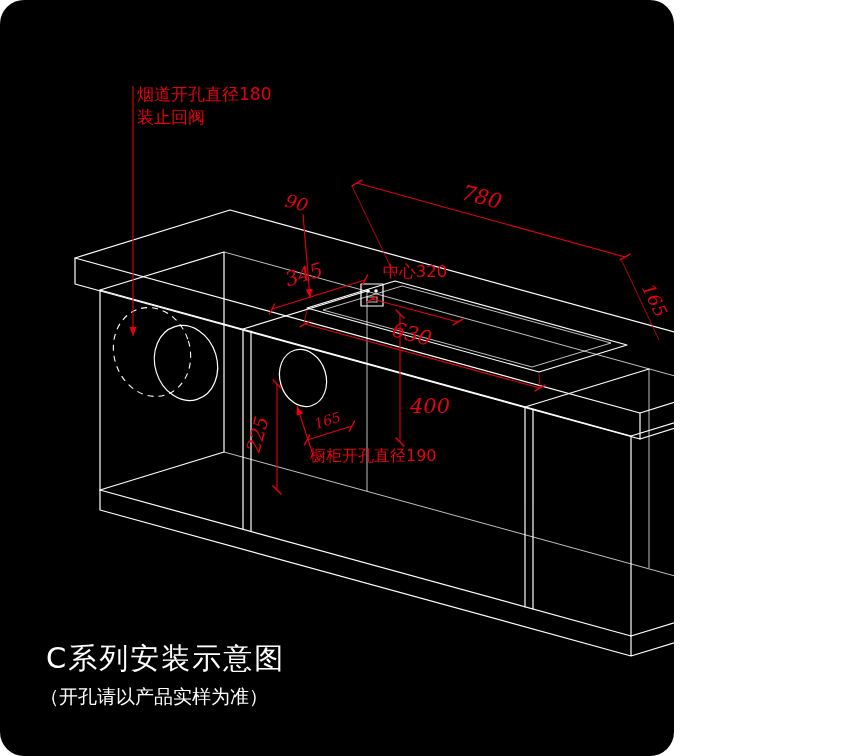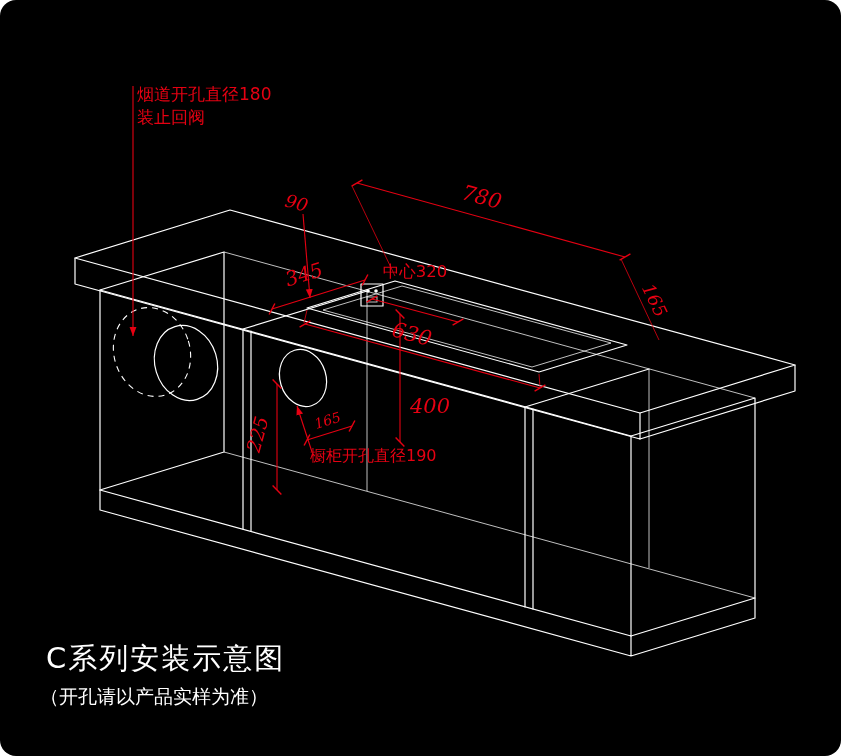--- a/index.html
+++ b/index.html
@@ -1,17 +1,17 @@
 <!DOCTYPE html>
 <html><head>
 <meta charset="utf-8">
 <style>
   html,body{margin:0;padding:0;background:#ffffff;}
   .stage{width:853px;height:756px;position:relative;margin:0 auto;}
-  .canvas{width:841px;height:756px;background:#000;border-radius:16px;overflow:hidden;position:relative;}
+  .canvas{width:674px;height:756px;background:#000;border-radius:24px;overflow:hidden;position:relative;}
   svg{display:block;}
   .w{stroke:#ffffff;fill:none;stroke-width:1.2;stroke-linejoin:round;stroke-linecap:round;}
   .w-fill{stroke:#ffffff;fill:#000000;stroke-width:1.2;stroke-linejoin:round;}
   .w-thin{stroke:#ffffff;fill:none;stroke-width:1;opacity:.75;}
   .w-dash{stroke:#ffffff;fill:none;stroke-width:1.1;stroke-dasharray:6 5;}
   .r{stroke:#e60012;fill:none;stroke-width:1.1;}
   .r-thin{stroke:#e60012;fill:none;stroke-width:.8;}
   .rt{fill:#e60012;font-family:"DejaVu Serif",serif;font-style:italic;}
   .rc{fill:#e60012;font-family:"DejaVu Sans","Liberation Sans",sans-serif;}
   .wt{fill:#ffffff;font-family:"DejaVu Sans","Liberation Sans",sans-serif;}

